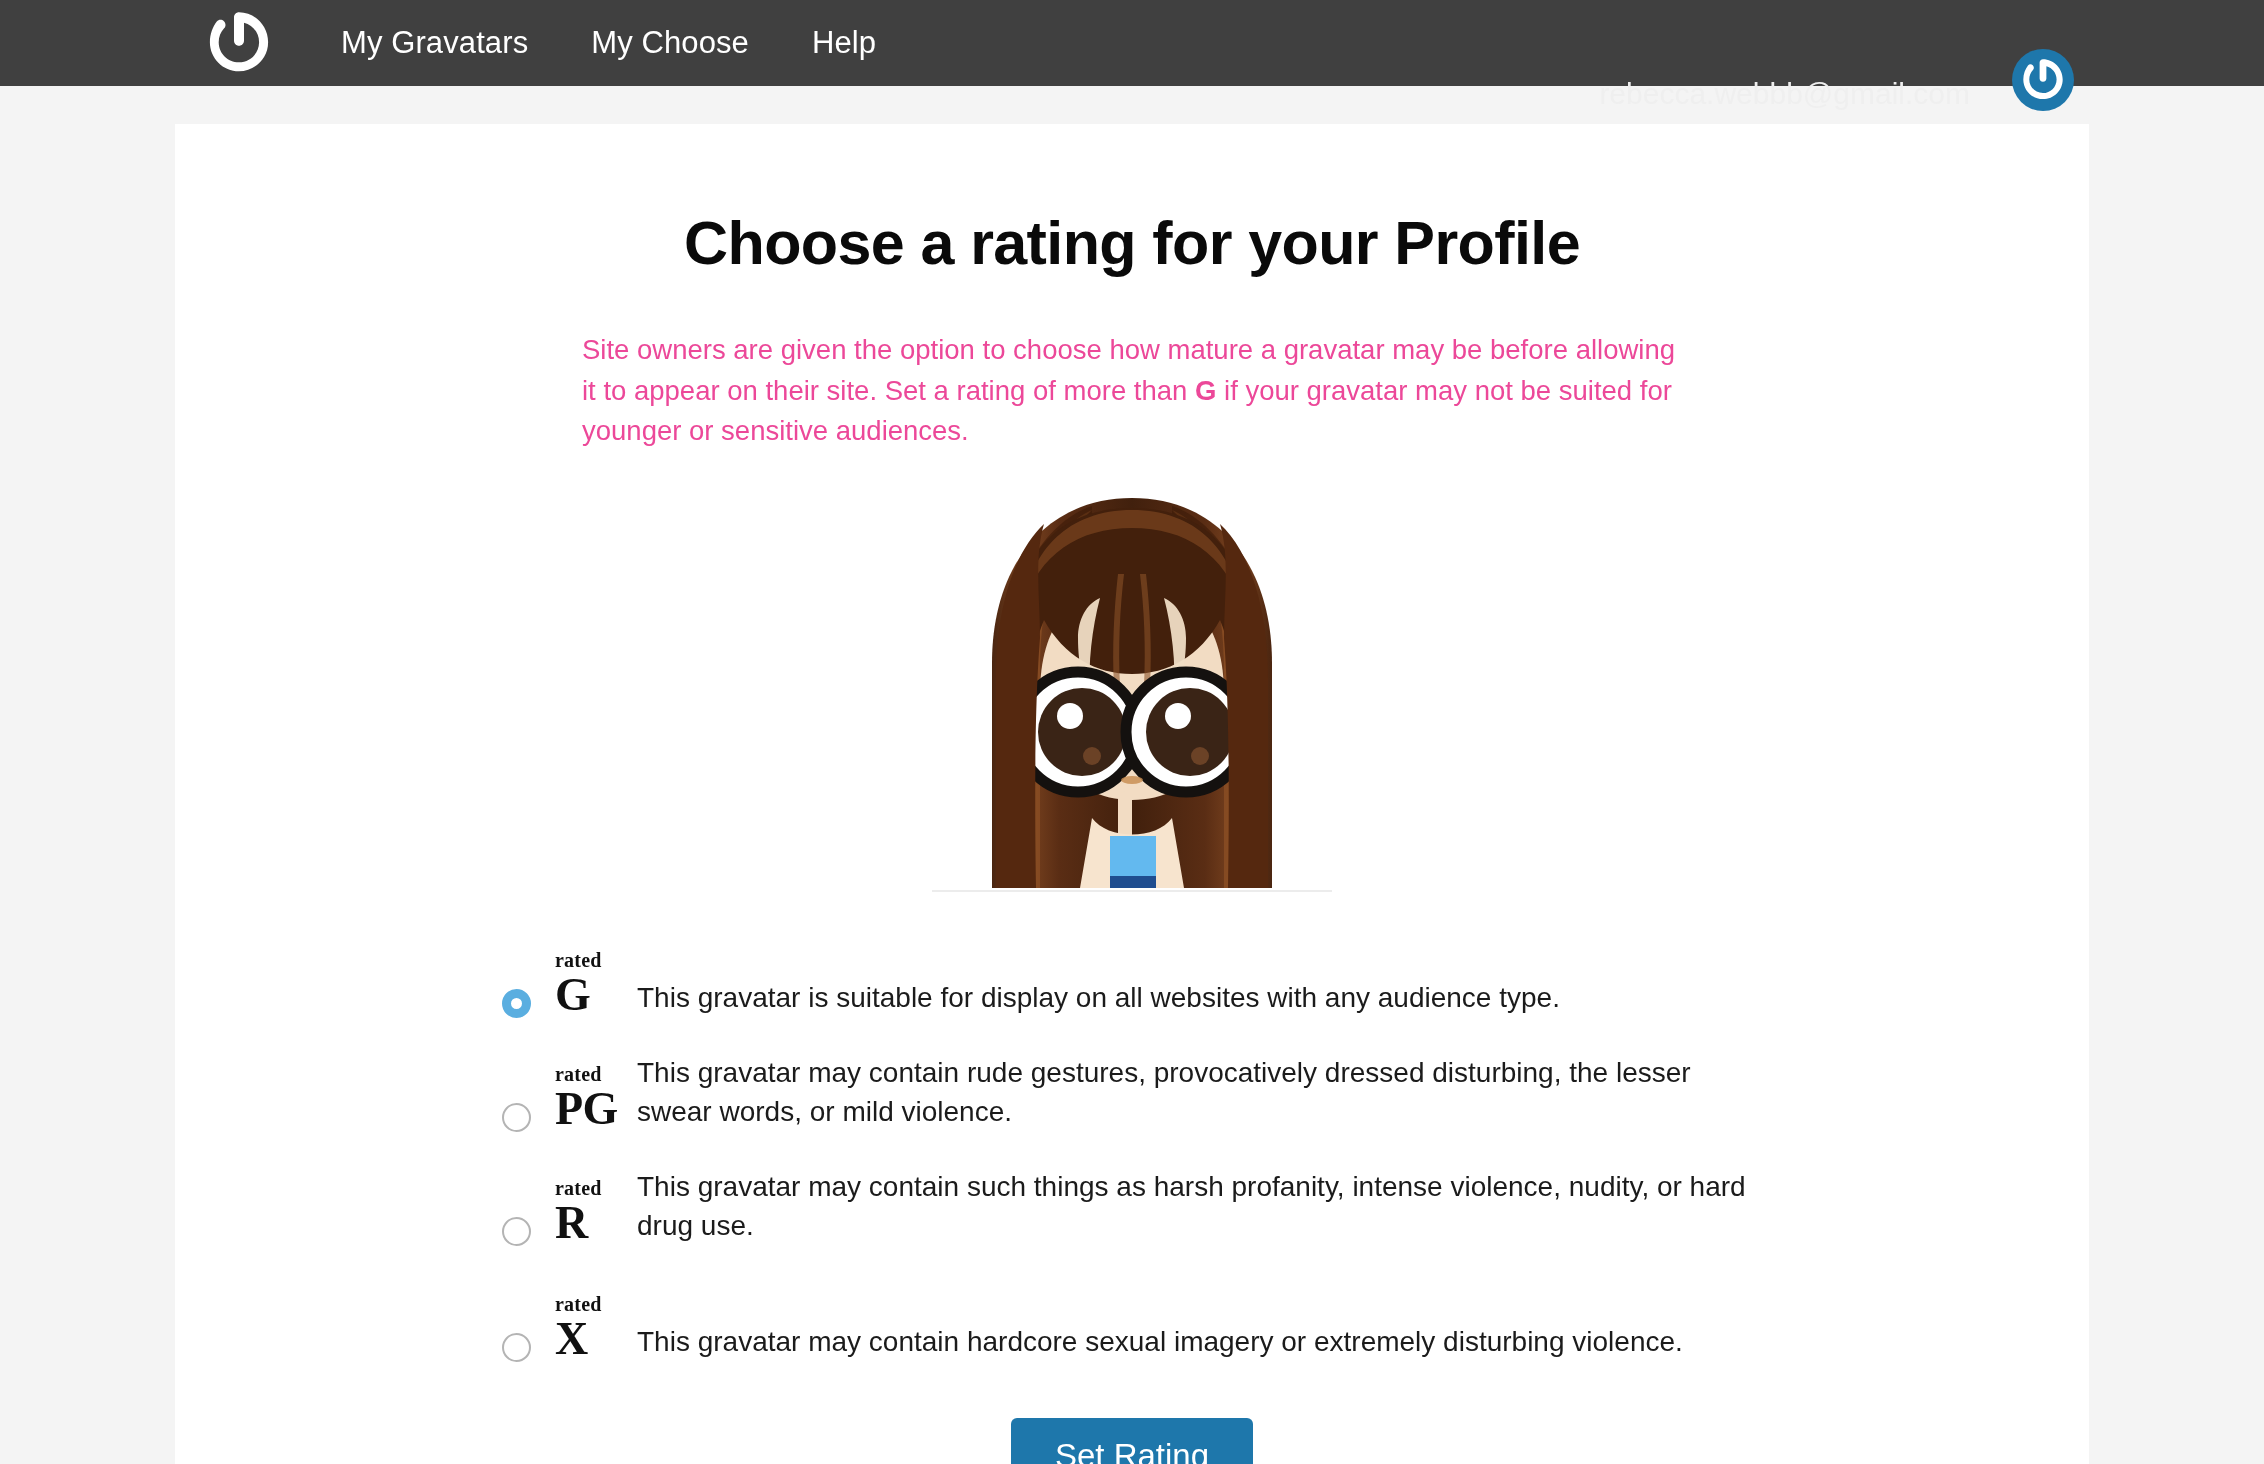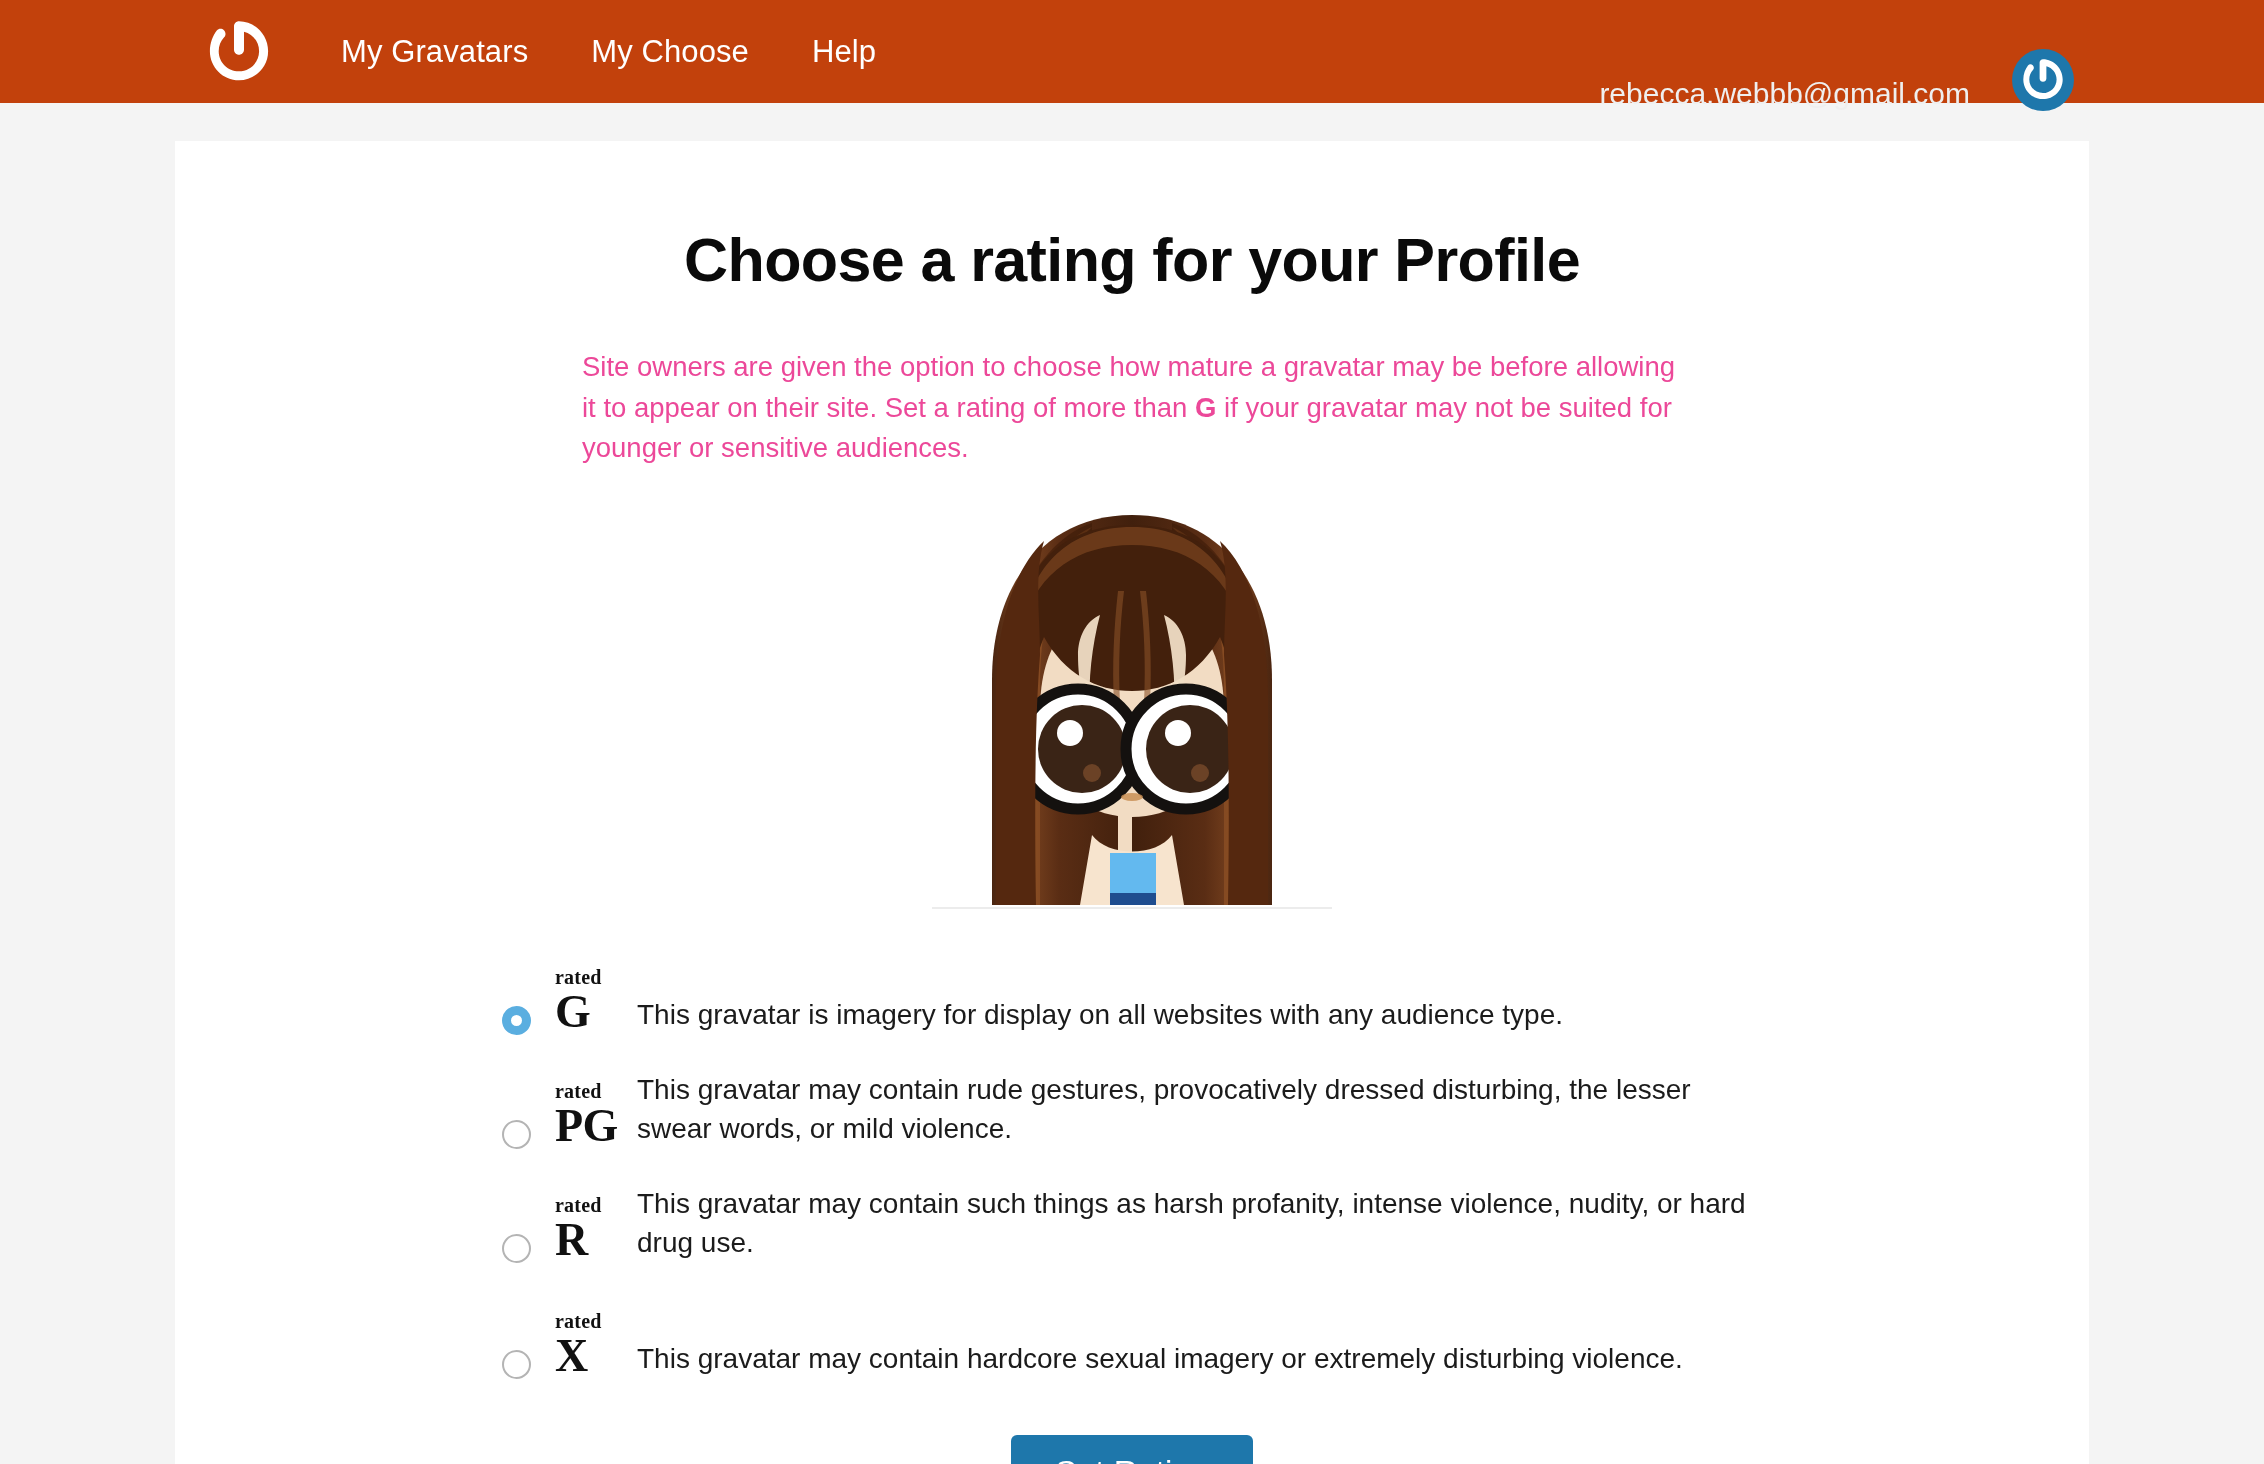--- a/index.html
+++ b/index.html
@@ -11,22 +11,22 @@
   }
 
   body {
     background: #f4f4f4;
     font-family: "Liberation Sans", sans-serif;
     -webkit-font-smoothing: antialiased;
   }
 
   
   .topbar {
-    height: 103px;
-    background: #c2410c;
+    height: 86px;
+    background: #404040;
     display: flex;
     align-items: center;
     position: relative;
   }
 
   .brand-logo {
     margin-left: 205px;
     width: 68px;
     height: 68px;
     display: block;
@@ -324,21 +324,21 @@
     </div>
 
     <div class="options">
 
       <label class="option-row">
         <span class="radio checked"></span>
         <span class="badge">
           <span class="badge-rated">rated</span>
           <span class="badge-letter">G</span>
         </span>
-        <span class="option-text">This gravatar is imagery for display on all websites with any audience type.</span>
+        <span class="option-text">This gravatar is suitable for display on all websites with any audience type.</span>
       </label>
 
       <label class="option-row">
         <span class="radio"></span>
         <span class="badge align-mid">
           <span class="badge-rated">rated</span>
           <span class="badge-letter">PG</span>
         </span>
         <span class="option-text two-line">This gravatar may contain rude gestures, provocatively dressed disturbing, the lesser swear words, or mild violence.</span>
       </label>

